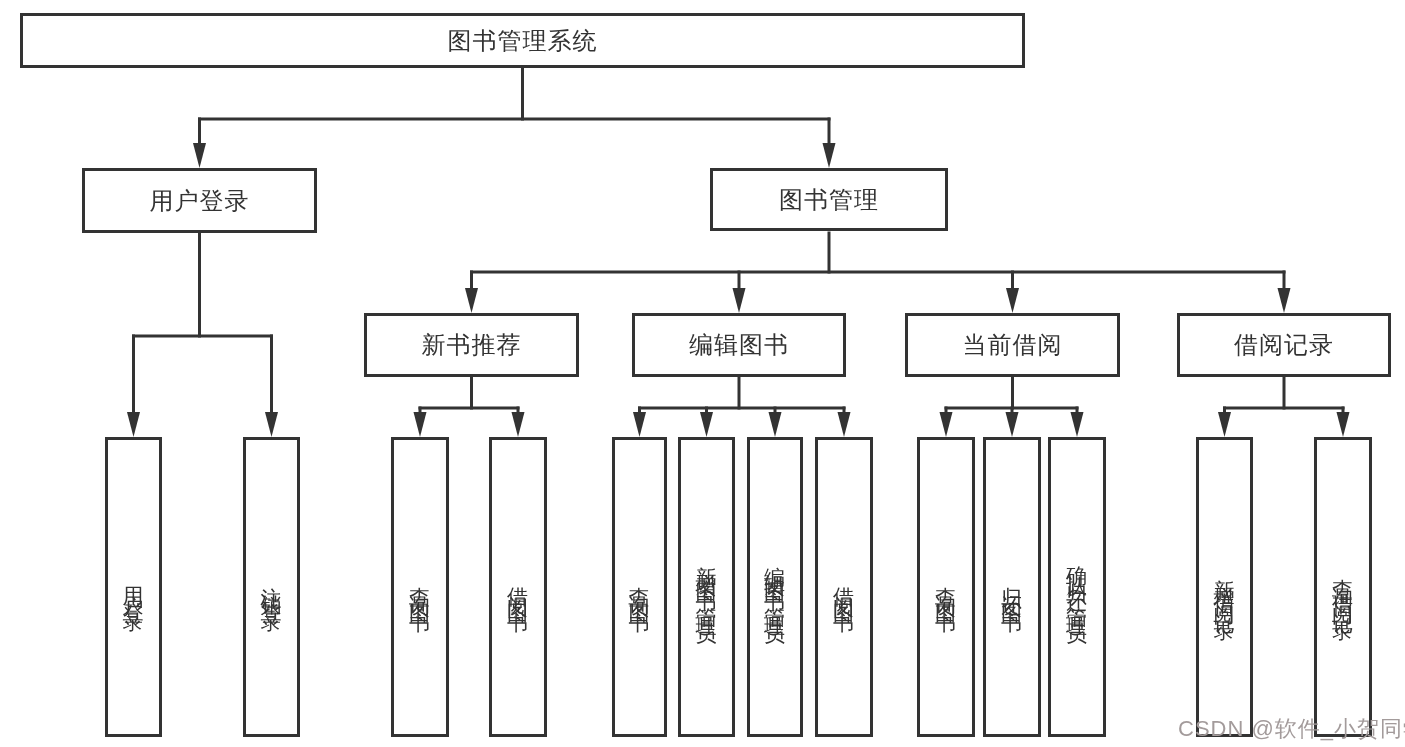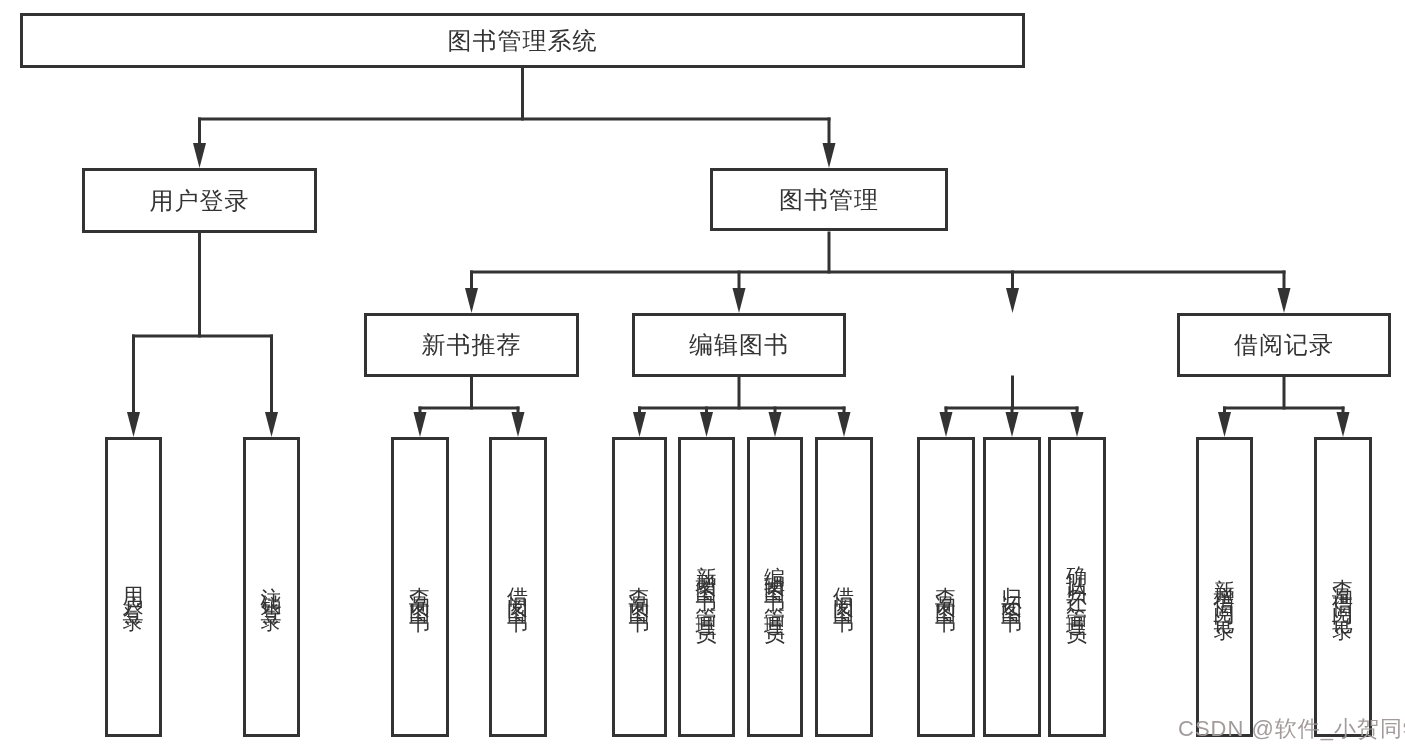--- a/index.html
+++ b/index.html
@@ -127,20 +127,23 @@
   <div class="box h" id="n-book-mgmt" style="left:710px;top:168px;width:238px;height:63px">
     <span>图书管理</span>
   </div>
 
   <div class="box h" id="n-new-book" style="left:364px;top:313px;width:215px;height:64px">
     <span>新书推荐</span>
   </div>
   <div class="box h" id="n-book-borrow" style="left:632px;top:313px;width:214px;height:64px">
     <span>编辑图书</span>
   </div>
+  <div class="box h" id="n-current-borrow" style="left:905px;top:313px;width:215px;height:64px">
+    <span>当前借阅</span>
+  </div>
   <div class="box h" id="n-borrow-record" style="left:1177px;top:313px;width:214px;height:64px">
     <span>借阅记录</span>
   </div>
 
   <div class="box v" id="n-leaf-user-login" style="left:105px;top:437px;width:57px;height:300px">
     <span>用户登录</span>
   </div>
   <div class="box v" id="n-leaf-logout" style="left:243px;top:437px;width:57px;height:300px">
     <span>注销登录</span>
   </div>

